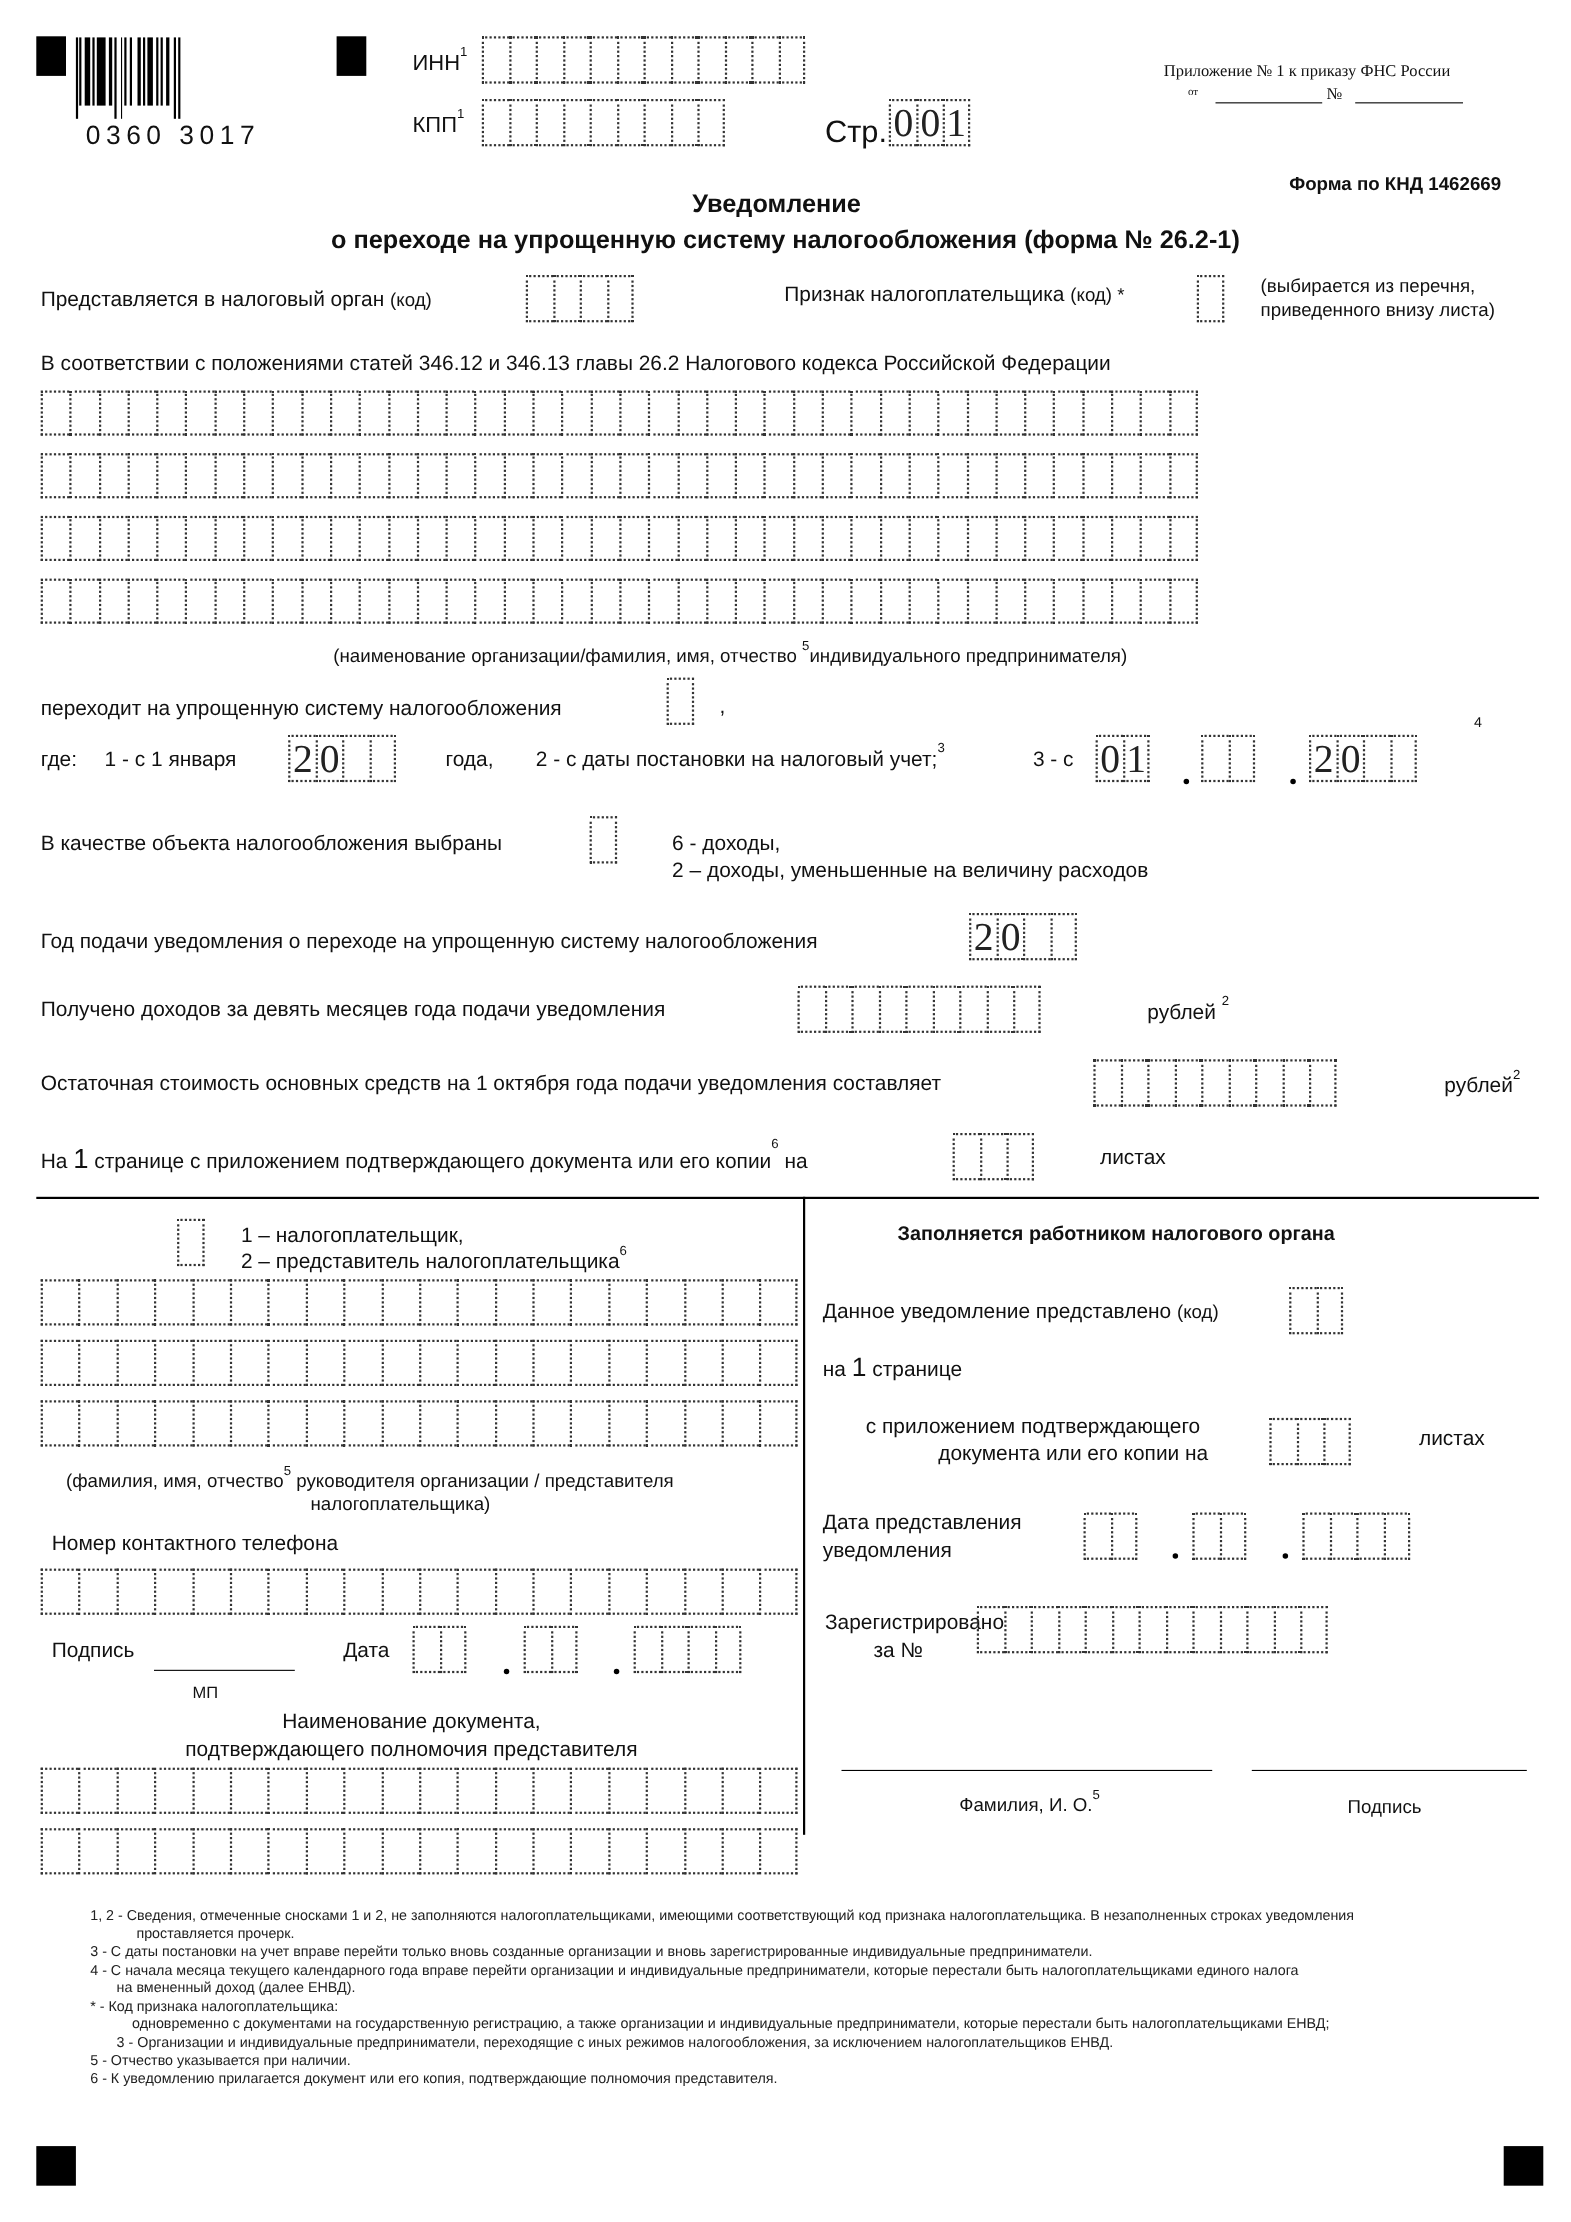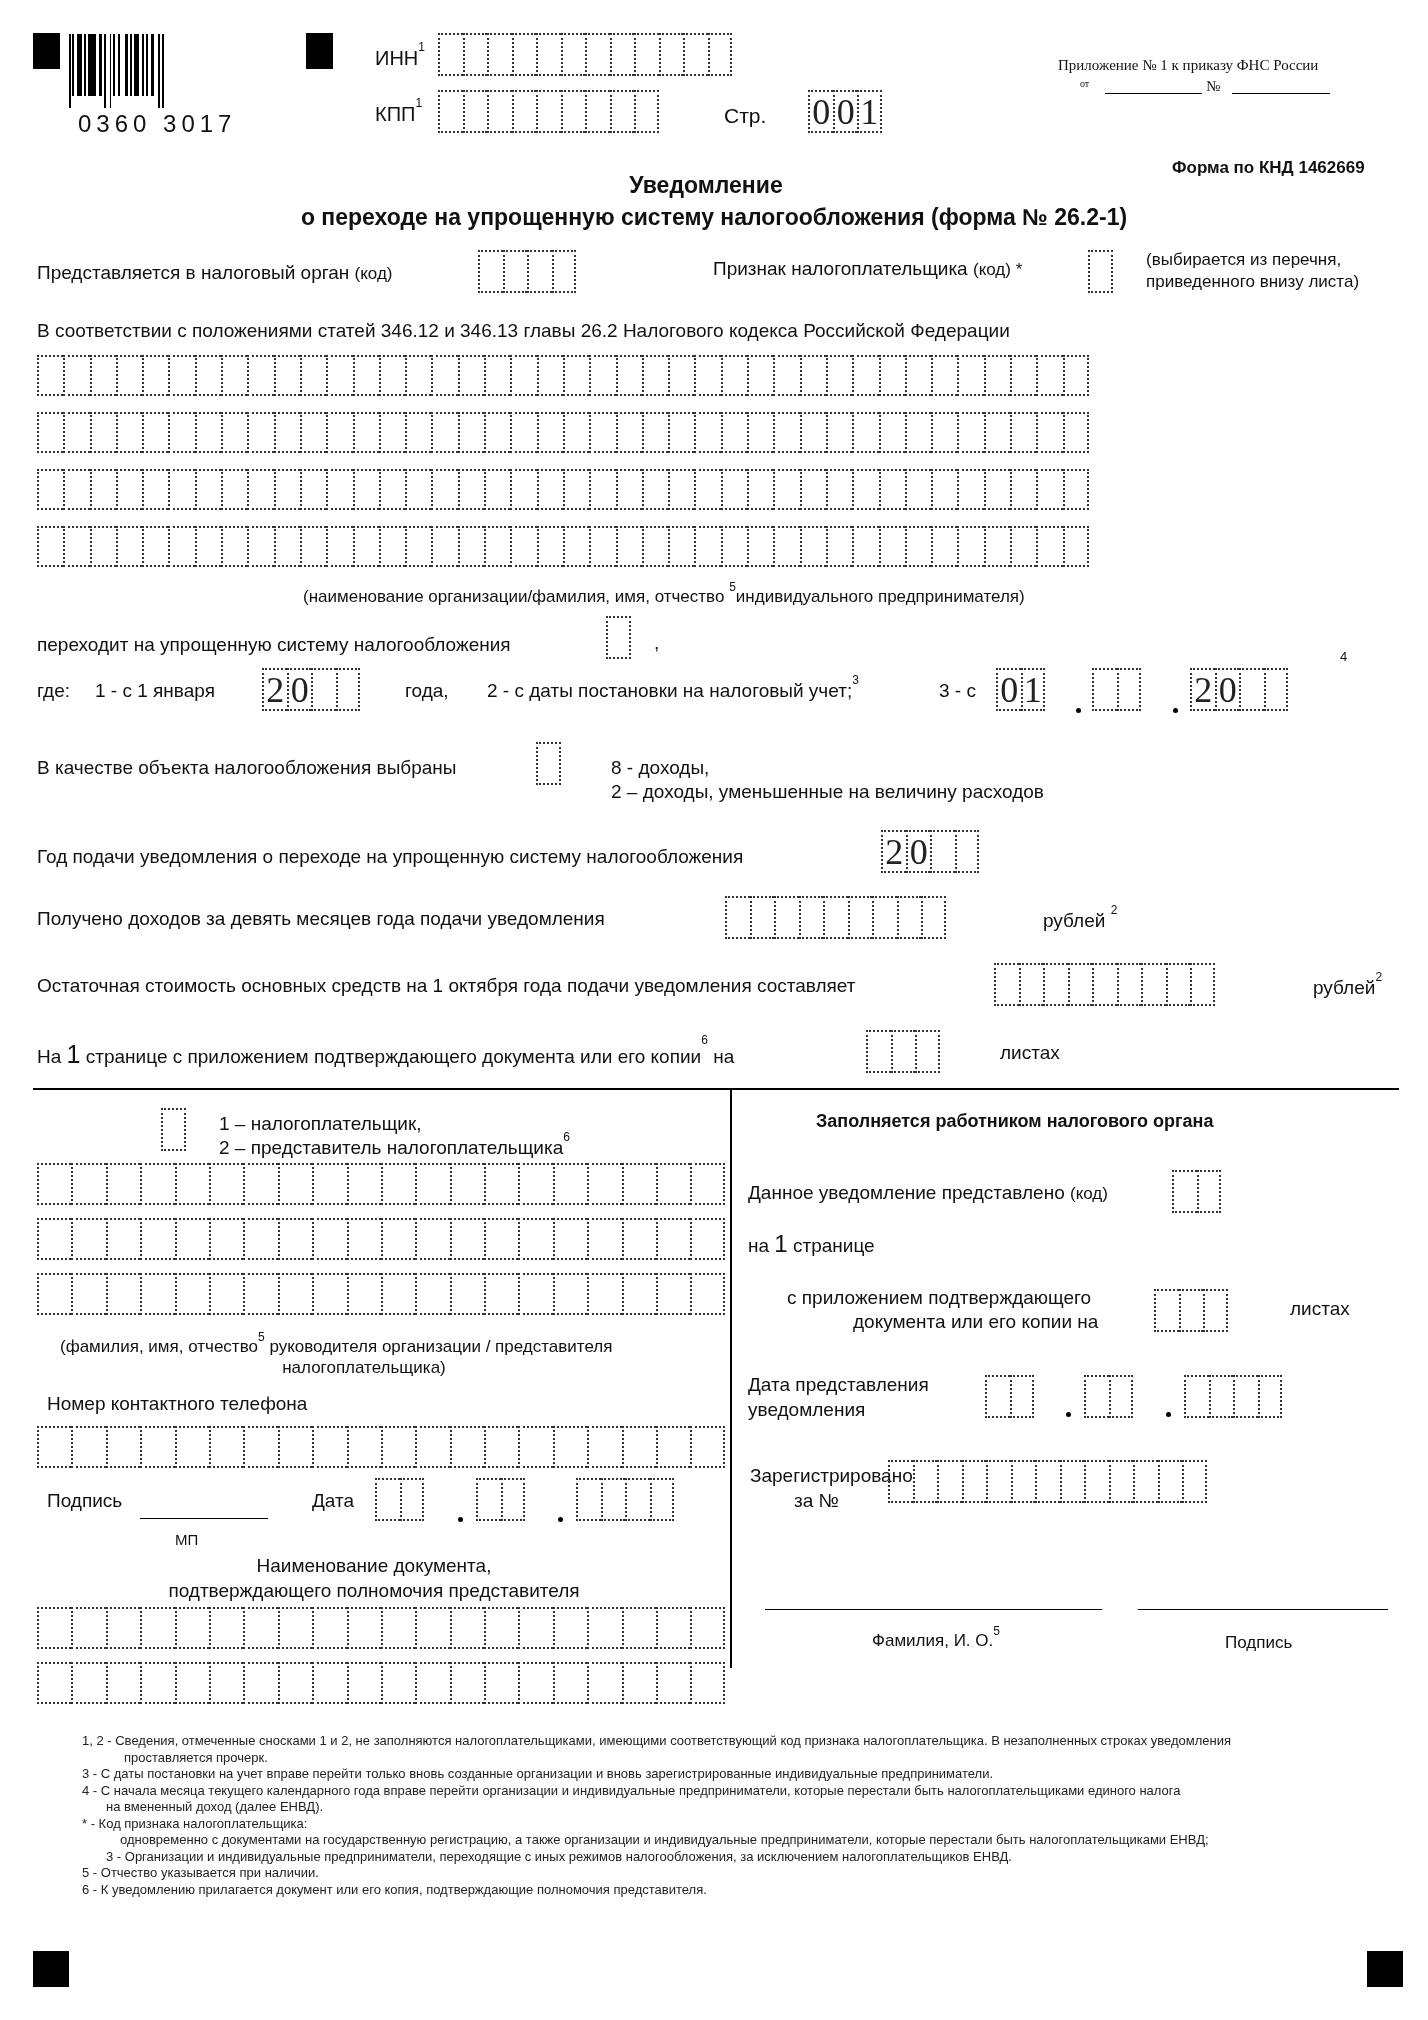--- a/index.html
+++ b/index.html
@@ -83,21 +83,21 @@
     <div class="cell" style="width: 24.5px; height: 43px;"></div>
     <div class="cell" style="width: 24.5px; height: 43px;"></div>
     <div class="cell" style="width: 24.5px; height: 43px;"></div>
     <div class="cell" style="width: 24.5px; height: 43px;"></div>
     <div class="cell" style="width: 24.5px; height: 43px;"></div>
     <div class="cell" style="width: 24.5px; height: 43px;"></div>
     <div class="cell" style="width: 24.5px; height: 43px;"></div>
     <div class="cell" style="width: 24.5px; height: 43px;"></div>
     <div class="cell" style="width: 24.5px; height: 43px;"></div>
   </div>
-<div class="t" style="left:724px;top:104px;font-size:21px;">Стр.</div>
+<div class="t" style="left:750px;top:104px;font-size:28px;">Стр.</div>
 <div class="cells" style="left:808px;top:90px;">
     <div class="cell" style="width: 24.5px; height: 43px;">0</div>
     <div class="cell" style="width: 24.5px; height: 43px;">0</div>
     <div class="cell" style="width: 24.5px; height: 43px;">1</div>
   </div>
 
 <div class="t serif" style="left:1058px;top:57px;font-size:15px;">Приложение № 1 к приказу ФНС России</div>
 <div class="t serif" style="left:1080px;top:78px;font-size:10px;">от</div>
 <div class="hline" style="left:1105px;top:93px;width:97px;height:1px;"></div>
 <div class="t serif" style="left:1206px;top:78px;font-size:15px;">№</div>
@@ -329,21 +329,21 @@
     <div class="cell" style="width: 24.5px; height: 43px;">0</div>
     <div class="cell" style="width: 24.5px; height: 43px;"></div>
     <div class="cell" style="width: 24.5px; height: 43px;"></div>
   </div>
 <div class="t small" style="left:1340px;top:650px;font-size:13px;">4</div>
 
 <div class="t" style="left:37px;top:757px;">В качестве объекта налогообложения выбраны</div>
 <div class="cells" style="left:536px;top:742px;">
     <div class="cell" style="width: 24.5px; height: 43px;"></div>
   </div>
-<div class="t" style="left:611px;top:757px;">8 - доходы,</div>
+<div class="t" style="left:611px;top:757px;">6 - доходы,</div>
 <div class="t" style="left:611px;top:781px;">2 – доходы, уменьшенные на  величину расходов</div>
 
 <div class="t" style="left:37px;top:846px;">Год подачи уведомления о переходе на упрощенную систему налогообложения</div>
 <div class="cells" style="left:881px;top:830px;">
     <div class="cell" style="width: 24.5px; height: 43px;">2</div>
     <div class="cell" style="width: 24.5px; height: 43px;">0</div>
     <div class="cell" style="width: 24.5px; height: 43px;"></div>
     <div class="cell" style="width: 24.5px; height: 43px;"></div>
   </div>
 

